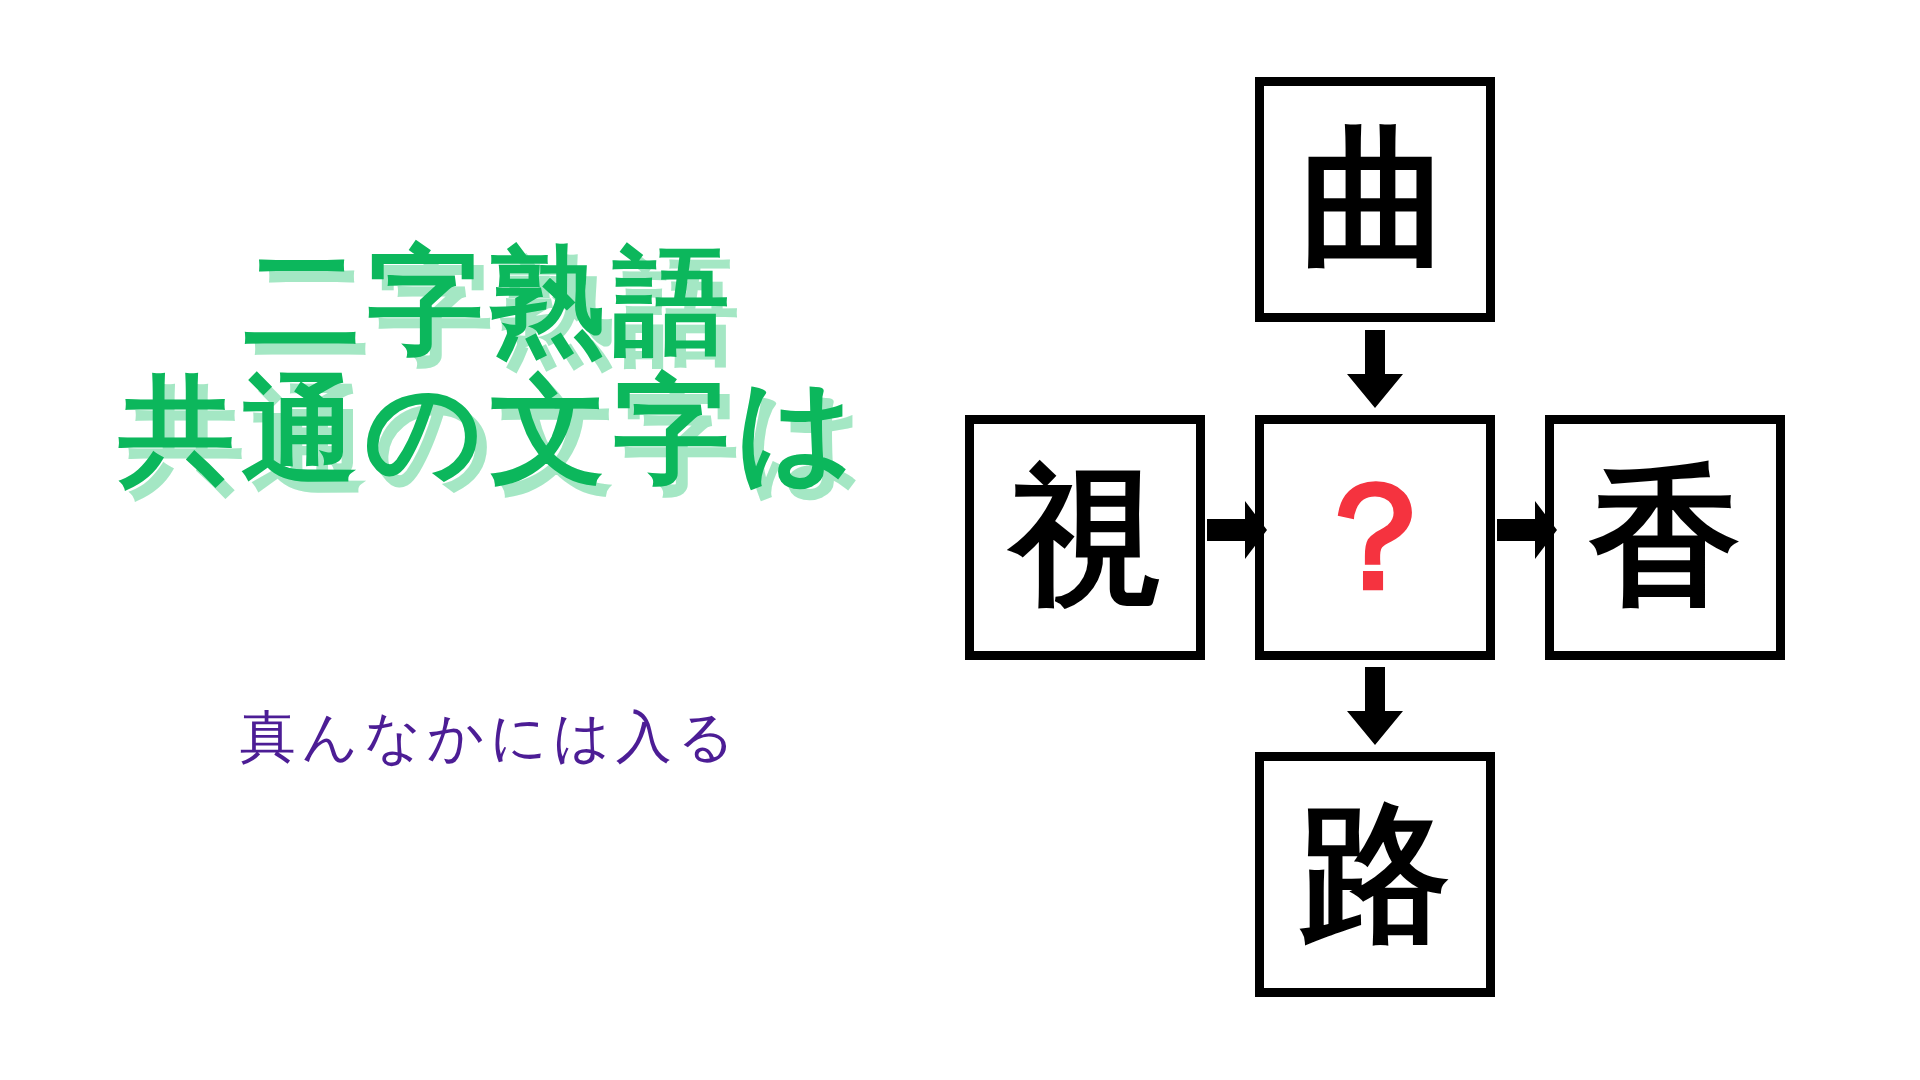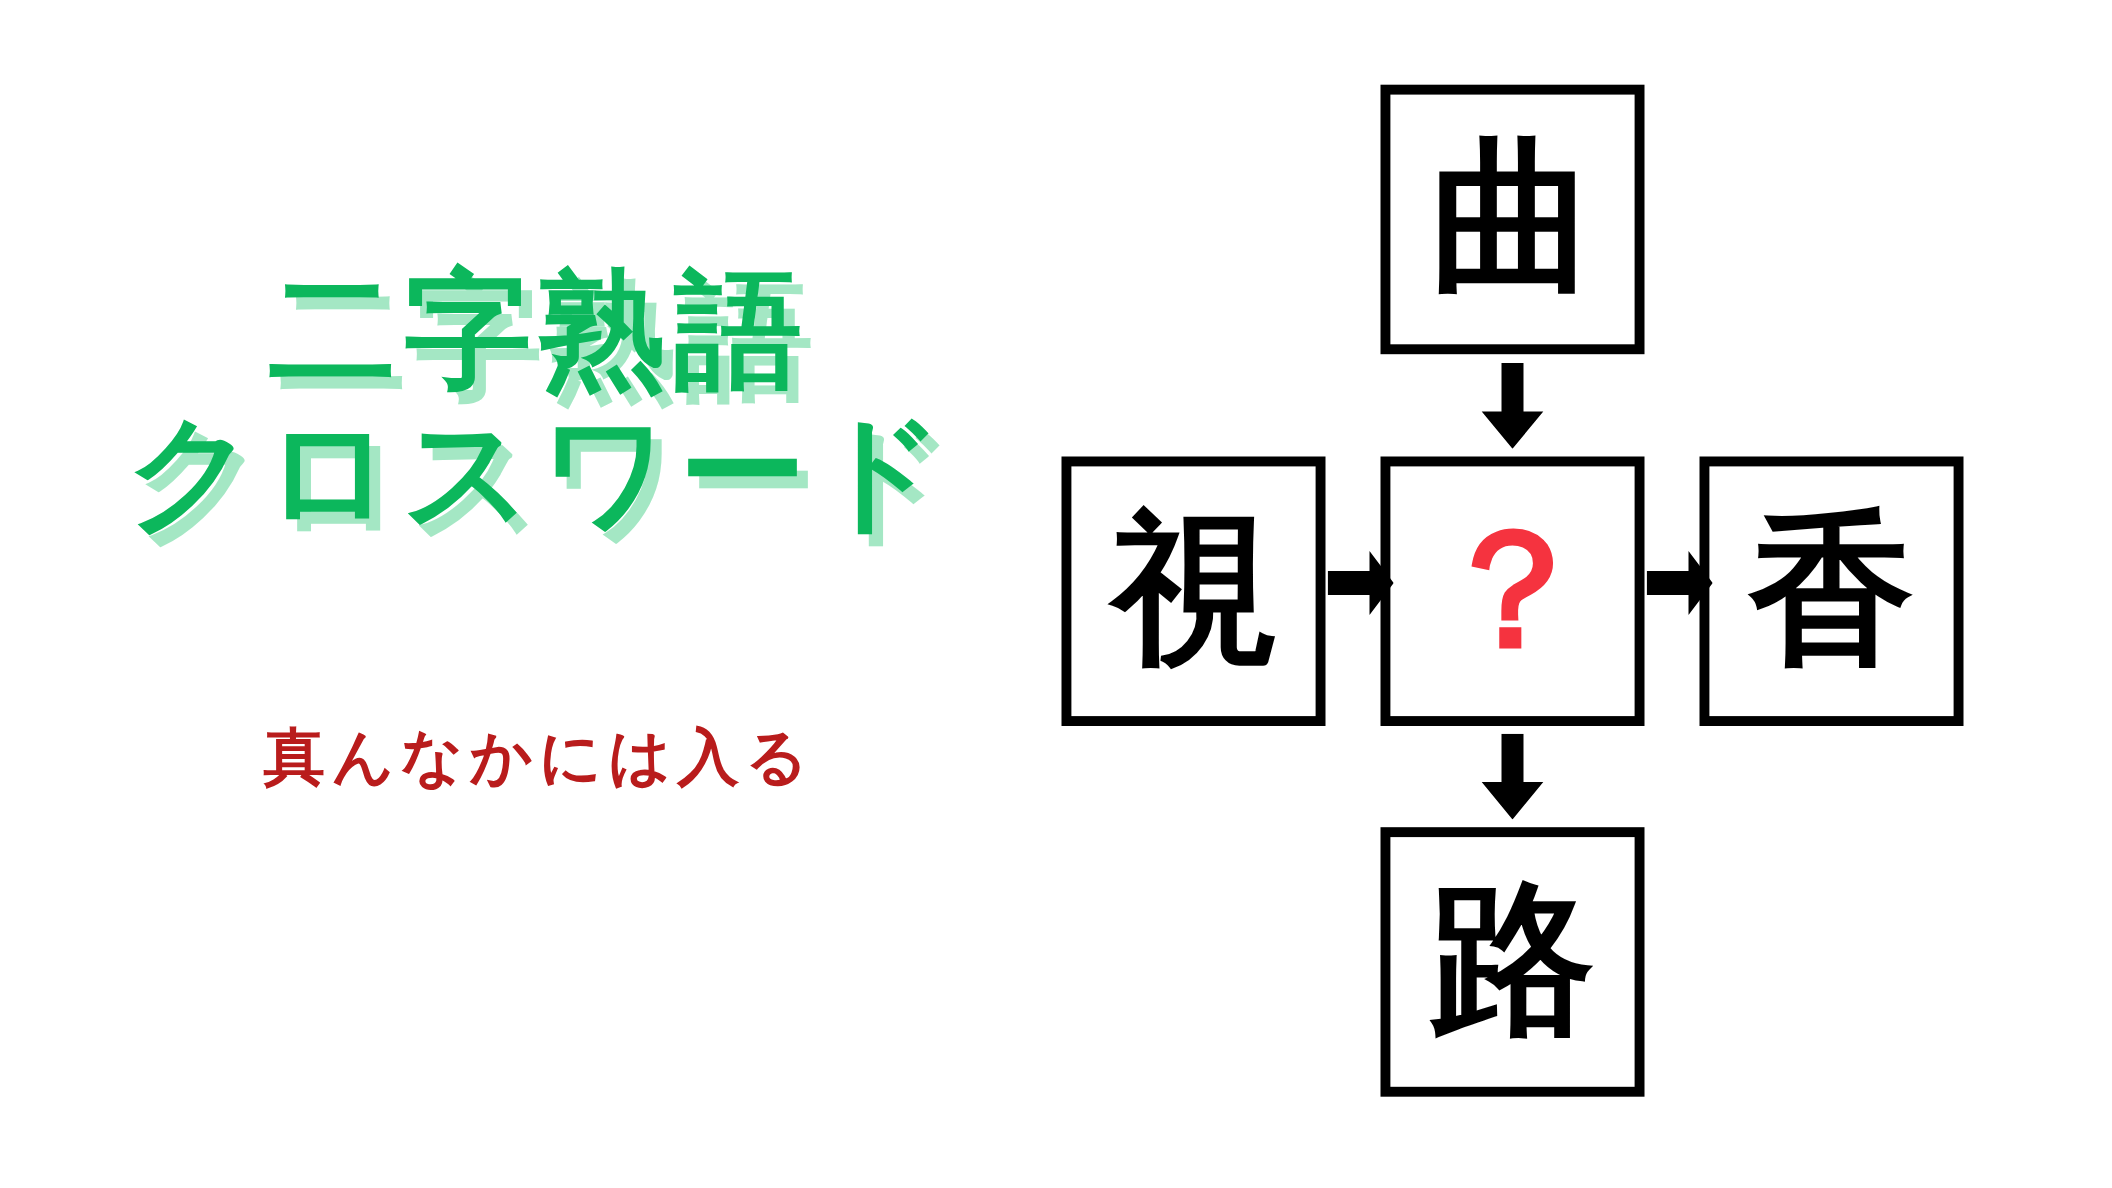--- a/index.html
+++ b/index.html
@@ -45,26 +45,27 @@
   #subtitle-block {
     position: absolute;
     left: 0;
     top: 655px;
     width: 980px;
     text-align: center;
   }
 
   .subtitle-line {
     font-family: "DejaVu Sans", "Liberation Sans", sans-serif;
-    font-weight: 700;
-    color: #b91c1c;
+    font-weight: 400;
+    color: #4c1d95;
     font-size: 56px;
     letter-spacing: 0.10em;
     line-height: 1.20;
     white-space: nowrap;
+    margin-top: 48px;
   }
 
   
   #puzzle {
     position: absolute;
     left: 965px;
     top: 55px;
     width: 930px;
     height: 950px;
   }
@@ -114,21 +115,21 @@
   #arrow-center-to-right  { left: 532px; top: 438px; }
   #arrow-center-to-bottom { left: 378px; top: 612px; }
 </style>
 </head>
 <body>
 
 <div id="stage">
 
   <div id="title-block">
     <div class="title-line" id="title-line-1">二字熟語</div>
-    <div class="title-line" id="title-line-2">クロスワード</div>
+    <div class="title-line" id="title-line-2">共通の文字は</div>
   </div>
 
   <div id="subtitle-block">
     <div class="subtitle-line" id="subtitle-line-1">真んなかには入る</div>
   </div>
 
   <div id="puzzle">
 
     <div class="cell" id="cell-top">
       <span class="cell-char">曲</span>

